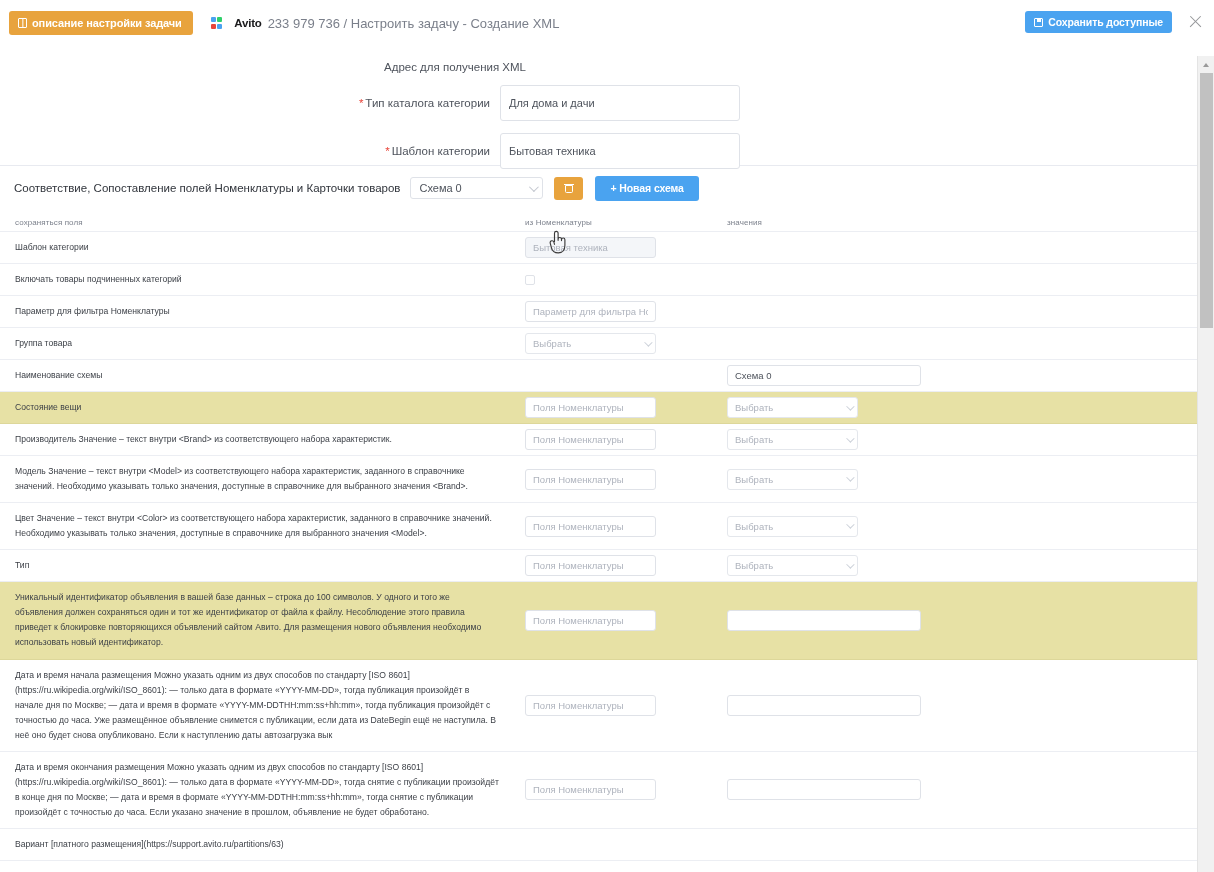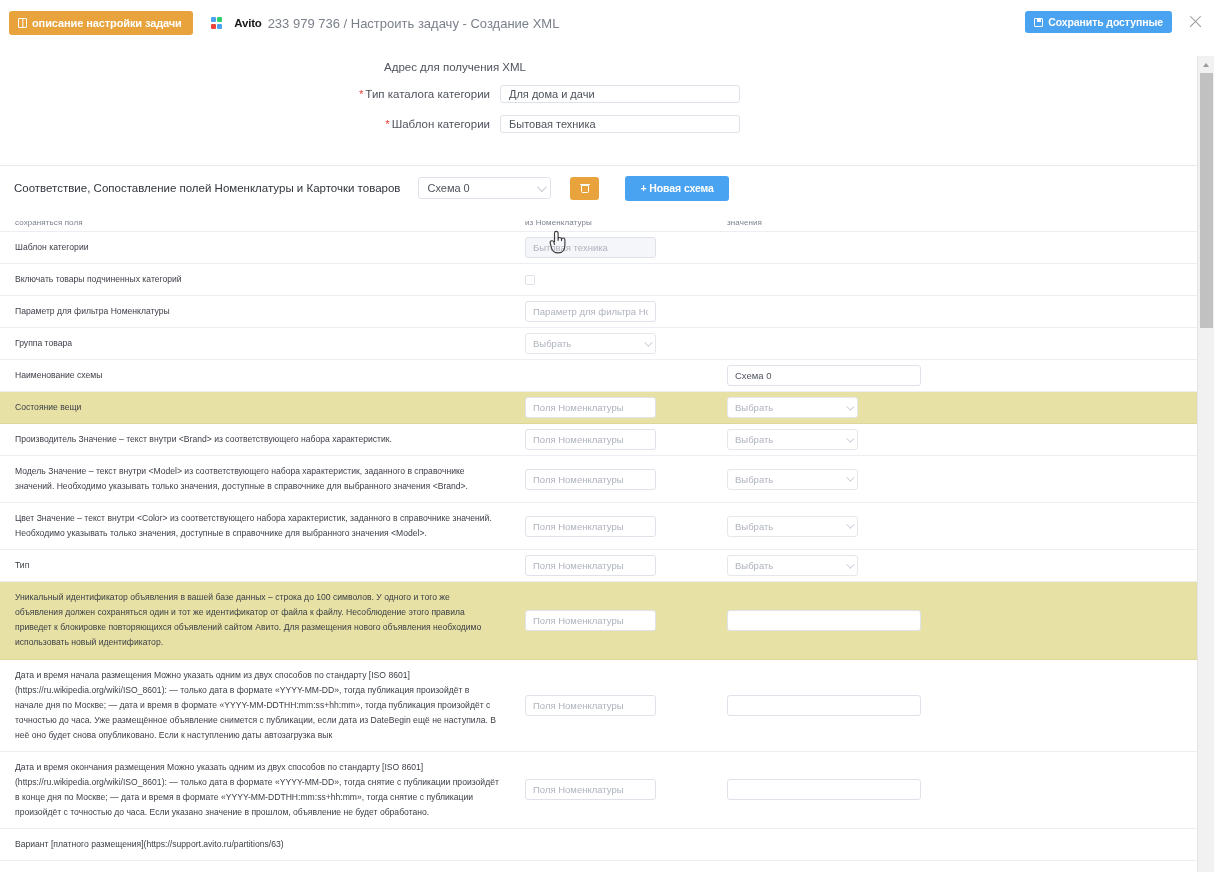--- a/index.html
+++ b/index.html
@@ -84,29 +84,29 @@
     border-bottom:1px solid #e8eaf0; padding-top:8px;
   }
   .xml-title { font-size:11.5px; color:#4e535c; margin-left:384px; margin-top:7px; }
   .frow { display:flex; align-items:center; margin-top:12px; }
   .frow .flabel {
     width:500px; text-align:right; padding-right:10px;
     font-size:11.5px; color:#4e535c; white-space:nowrap;
   }
   .req { color:#e8443a; margin-right:2px; }
   .finput {
-    width:240px; height:18px; border:1px solid #dfe2e8; border-radius:3px;
+    width:240px; height:36px; border:1px solid #dfe2e8; border-radius:3px;
     background:#fff; font-size:11px; color:#4e535c;
     padding:0 8px; font-family:"Liberation Sans", sans-serif;
     outline:none;
   }
 
   
   .sec-map { width:1214px; background:#fff; padding:0 0 0 0; }
-  .map-head { display:flex; align-items:center; height:44px; padding-left:14px; gap:8px; }
+  .map-head { display:flex; align-items:center; height:44px; padding-left:14px; gap:0; }
   .map-head-title { font-size:11.5px; color:#31353c; margin-right:10px; white-space:nowrap; }
   .sel-scheme {
     width:133px; height:22px; border:1px solid #dfe2e8; border-radius:3px;
     background:#fff; font-size:11px; color:#4e535c;
     display:flex; align-items:center; padding:0 6px 0 8px; cursor:pointer; position:relative;
   }
   .sel-scheme .txt { flex:1; }
   .chev {
     width:7px; height:7px; border-right:1.2px solid #c3c7cf; border-bottom:1.2px solid #c3c7cf;
     transform:rotate(45deg) translateY(-2px); flex:none;
@@ -118,21 +118,21 @@
   }
   .trash { width:8px; height:10px; position:relative; }
   .trash:before {
     content:""; position:absolute; left:0; top:2px; right:0; bottom:0;
     border:1.2px solid #fff; border-radius:0 0 1.5px 1.5px;
   }
   .trash:after {
     content:""; position:absolute; left:-1px; right:-1px; top:1px; height:1.2px; background:#fff;
   }
   .new-btn {
-    height:25px; margin-left:18px; background:#4aa3f0; color:#fff;
+    height:25px; margin-left:12px; background:#4aa3f0; color:#fff;
     border:none; border-radius:3px; font-size:10.5px; font-weight:bold;
     padding:0 15px; cursor:pointer; white-space:nowrap; letter-spacing:-0.1px;
     position:relative;
   }
 
   
   .hand-cursor { position:absolute; left:547px; top:229px; width:22px; height:26px; pointer-events:none; }
 
   
   .col-head {

